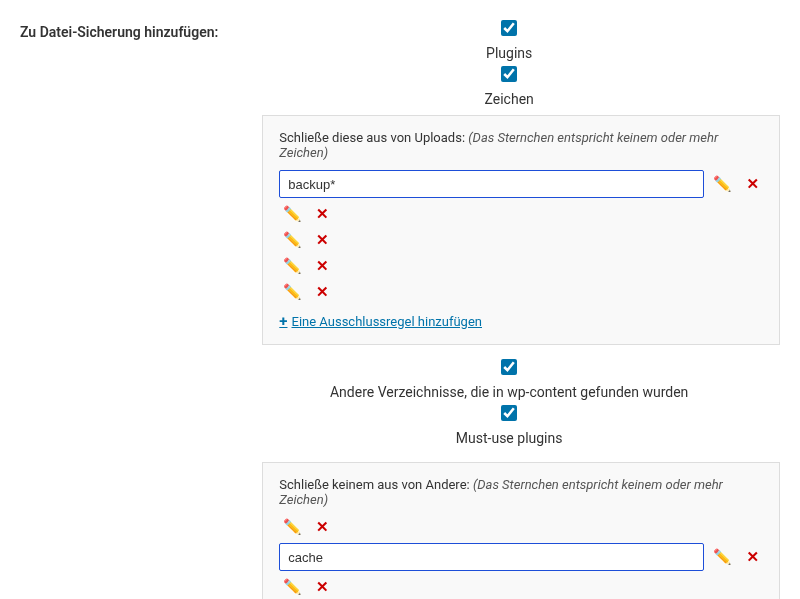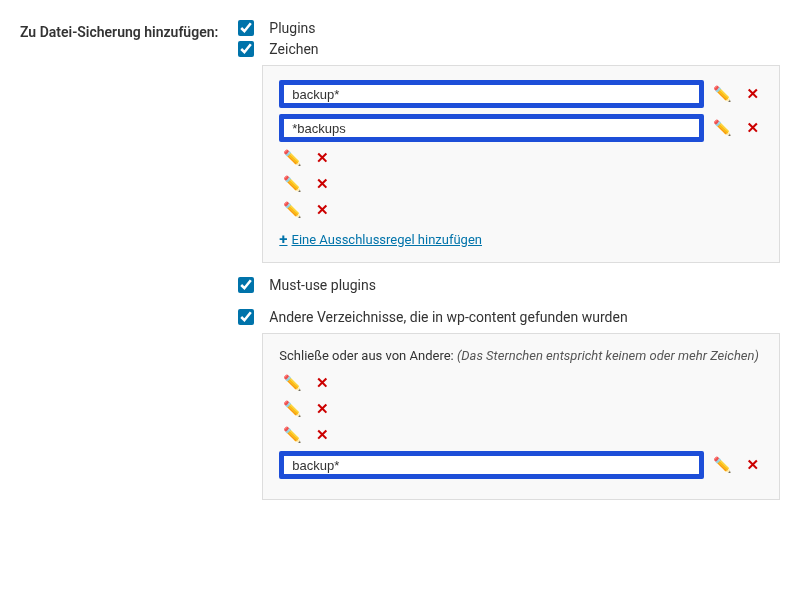--- a/index.html
+++ b/index.html
@@ -22,22 +22,23 @@
       font-size: 14px;
       color: #333;
       white-space: nowrap;
     }
     .content-col {
       flex: 1;
     }
     .checkbox-row {
       display: flex;
       align-items: center;
-      gap: 15px;
+      gap: 9px;
       margin-bottom: 5px;
+      flex-direction: column;
     }
     .checkbox-row input[type="checkbox"] {
       width: 16px;
       height: 16px;
       accent-color: #0073aa;
       cursor: pointer;
     }
     .checkbox-label {
       font-size: 14px;
       color: #333;
@@ -61,21 +62,21 @@
     }
     .exclude-row {
       display: flex;
       align-items: center;
       gap: 6px;
       margin-bottom: 6px;
     }
     .exclude-input {
       flex: 1;
       padding: 4px 8px;
-      border: 5px solid #1d4ed8;
+      border: 1px solid #1d4ed8;
       background: #fff;
       font-size: 13px;
       color: #333;
       border-radius: 2px;
       height: 28px;
     }
     .icon-btn {
       background: none;
       border: none;
       cursor: pointer;
@@ -124,28 +125,31 @@
       <span class="checkbox-label">Plugins</span>
     </div>
 
 
     <div class="checkbox-row">
       <input type="checkbox" checked="" style="">
       <span class="checkbox-label">Zeichen</span>
     </div>
 
     <div class="exclude-section">
+      <div class="exclude-title">
+        <span>Schließe diese aus von Uploads:</span>
+        <em>(Das Sternchen entspricht keinem oder mehr Zeichen)</em>
+      </div>
       <div id="uploads-rows">
           <div class="exclude-row">
             <input type="text" class="exclude-input" value="backup*" style="">
             <button class="icon-btn"><span class="icon-edit">✏️</span></button>
             <button class="icon-btn"><span class="icon-delete">✕</span></button>
           </div>
           <div class="exclude-row">
-            <input type="text" class="exclude-input" value="*backups" style="">
             <button class="icon-btn"><span class="icon-edit">✏️</span></button>
             <button class="icon-btn"><span class="icon-delete">✕</span></button>
           </div>
           <div class="exclude-row">
             <button class="icon-btn"><span class="icon-edit">✏️</span></button>
             <button class="icon-btn"><span class="icon-delete">✕</span></button>
           </div>
           <div class="exclude-row">
             <button class="icon-btn"><span class="icon-edit">✏️</span></button>
             <button class="icon-btn"><span class="icon-delete">✕</span></button>
@@ -154,41 +158,42 @@
             <button class="icon-btn"><span class="icon-edit">✏️</span></button>
             <button class="icon-btn"><span class="icon-delete">✕</span></button>
           </div>
         </div>
       <a class="add-rule-link">
         <span class="plus">+</span>
         <span>Eine Ausschlussregel hinzufügen</span>
       </a>
     </div>
 
+    <div class="checkbox-row">
+      <input type="checkbox" checked="" style="">
+      <span class="checkbox-label">Andere Verzeichnisse, die in wp-content gefunden wurden</span>
+    </div>
+
     <div class="checkbox-row section-gap">
       <input type="checkbox" checked="" style="">
       <span class="checkbox-label">Must-use plugins</span>
-    </div>
-
-    <div class="checkbox-row">
-      <input type="checkbox" checked="" style="">
-      <span class="checkbox-label">Andere Verzeichnisse, die in wp-content gefunden wurden</span>
     </div>
 
     <div class="exclude-section">
       <div class="exclude-title">
-        <span>Schließe oder aus von Andere:</span>
+        <span>Schließe keinem aus von Andere:</span>
         <em>(Das Sternchen entspricht keinem oder mehr Zeichen)</em>
       </div>
       <div id="andere-rows">
           <div class="exclude-row">
             <button class="icon-btn"><span class="icon-edit">✏️</span></button>
             <button class="icon-btn"><span class="icon-delete">✕</span></button>
           </div>
           <div class="exclude-row">
+            <input type="text" class="exclude-input" value="cache" style="">
             <button class="icon-btn"><span class="icon-edit">✏️</span></button>
             <button class="icon-btn"><span class="icon-delete">✕</span></button>
           </div>
           <div class="exclude-row">
             <button class="icon-btn"><span class="icon-edit">✏️</span></button>
             <button class="icon-btn"><span class="icon-delete">✕</span></button>
           </div>
           <div class="exclude-row">
             <input type="text" class="exclude-input" value="backup*" style="">
             <button class="icon-btn"><span class="icon-edit">✏️</span></button>

